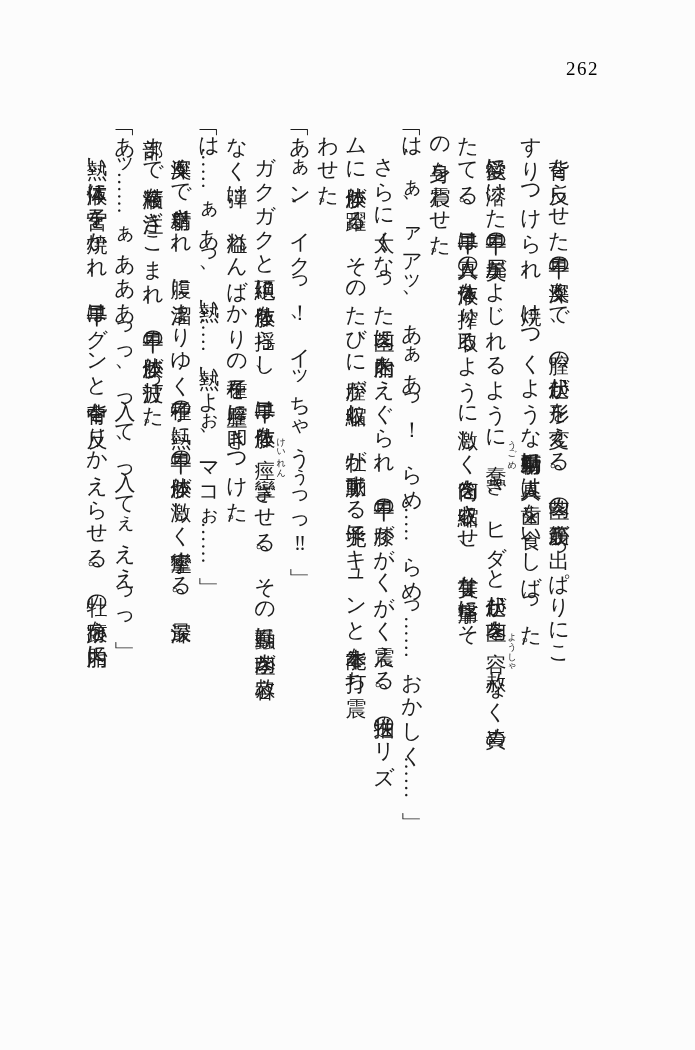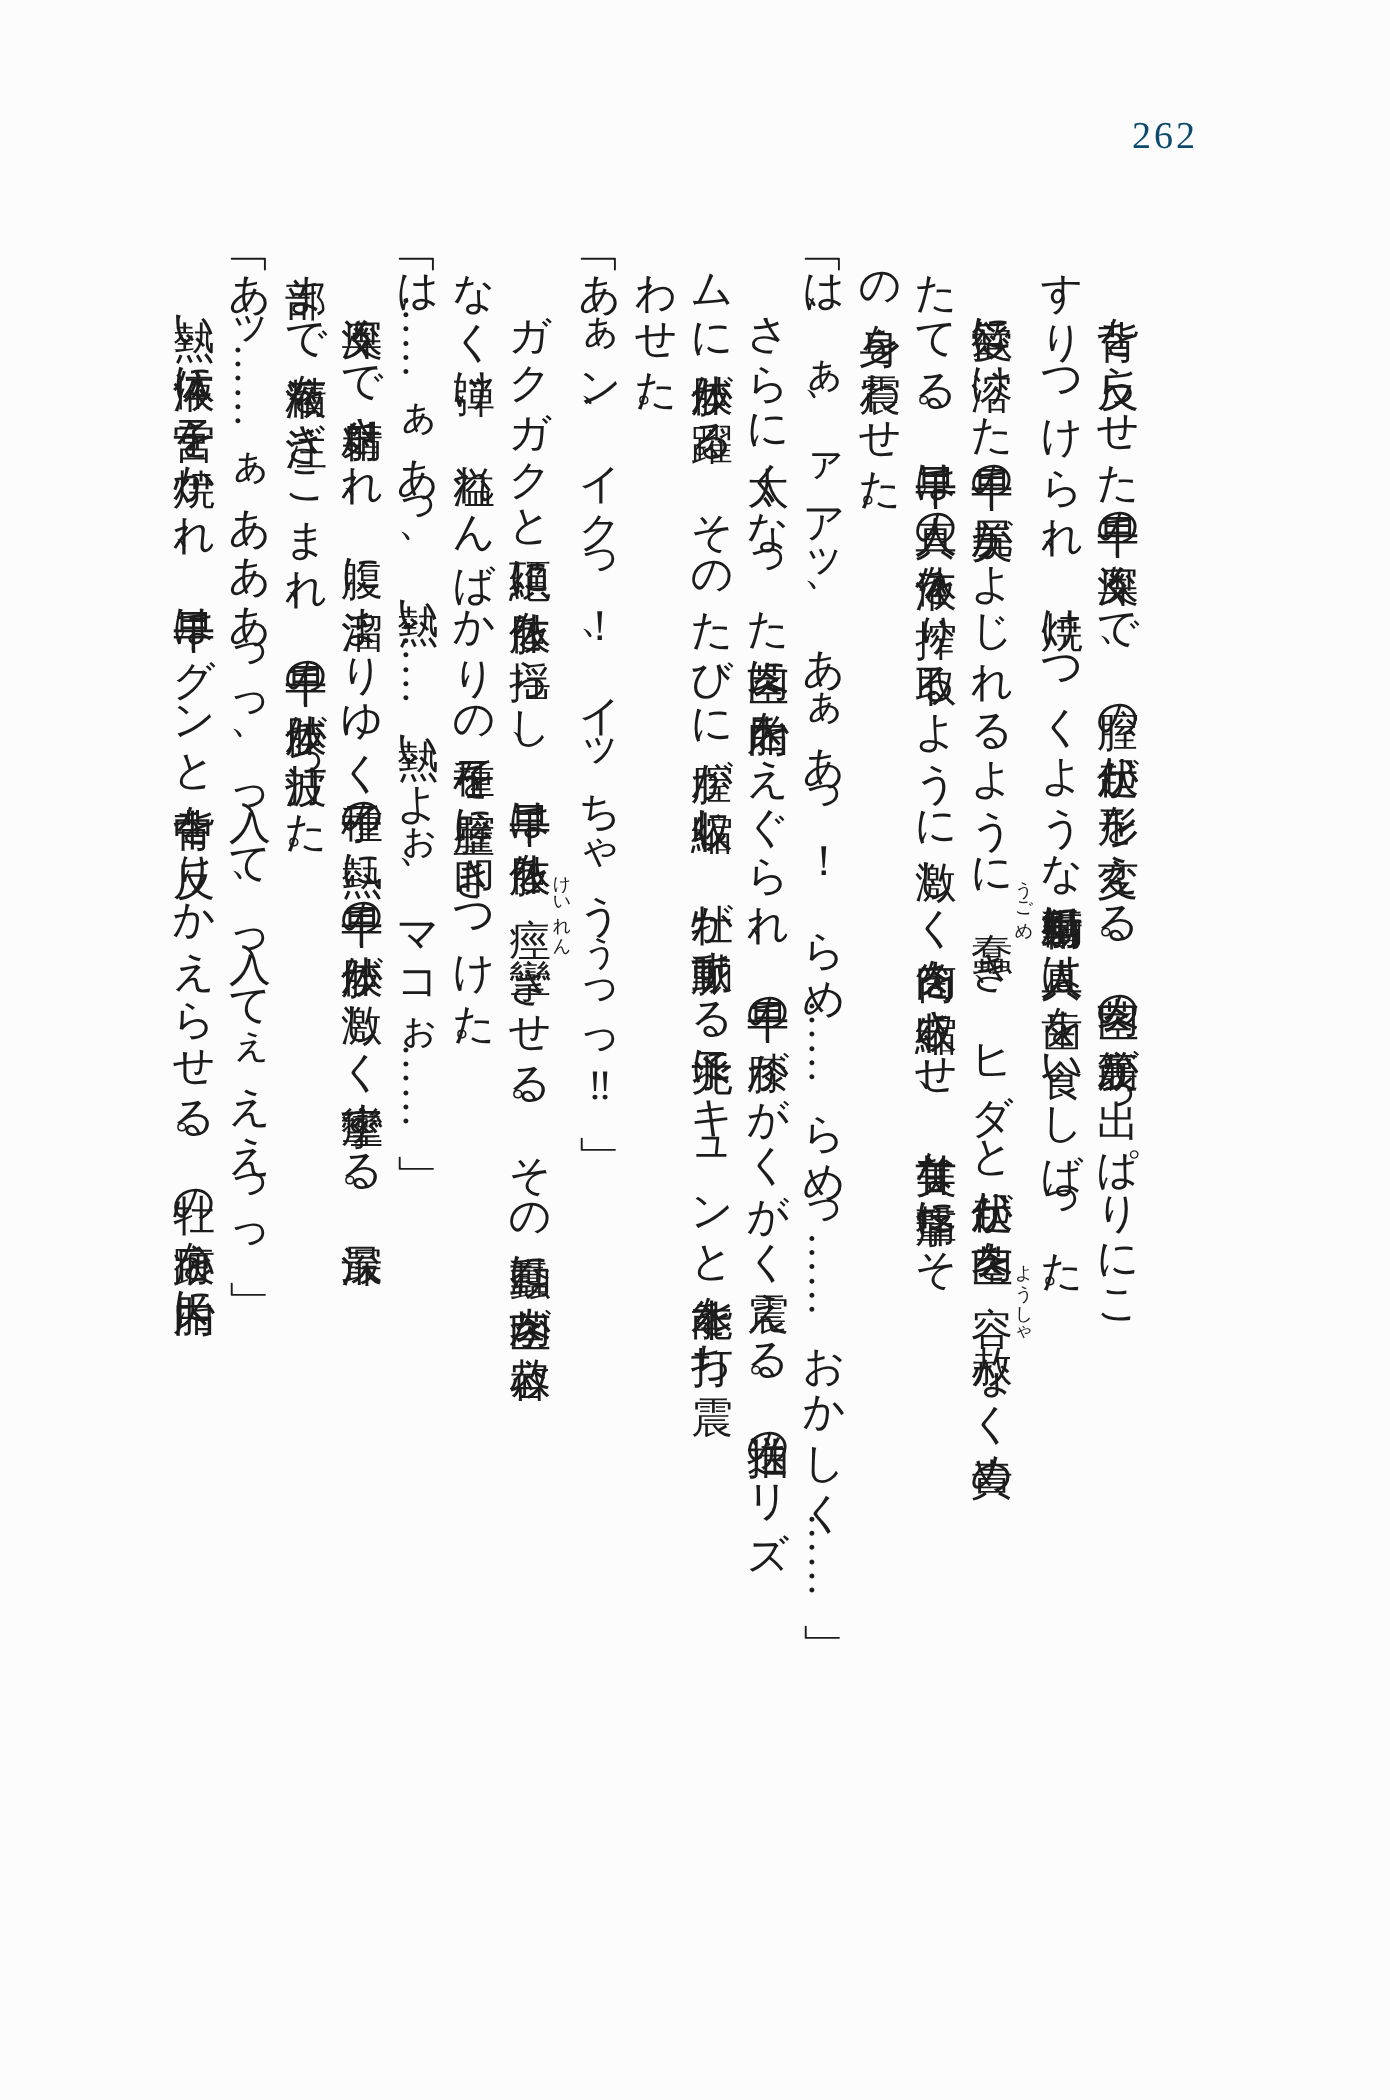--- a/index.html
+++ b/index.html
@@ -14,21 +14,21 @@
     overflow: hidden;
     font-family: "Liberation Serif", "DejaVu Serif", serif;
     color: #1c1c1c;
   }
   .page-number {
     position: absolute;
     top: 58px;
     left: 566px;
     font-size: 19px;
     letter-spacing: 1.5px;
-    color: #0c4a6e;
+    color: #000000;
   }
   .text-block {
     position: absolute;
     top: 122px;
     right: 122px;
     height: 818px;
     writing-mode: vertical-rl;
     text-orientation: mixed;
     font-size: 21px;
     line-height: 28px;

